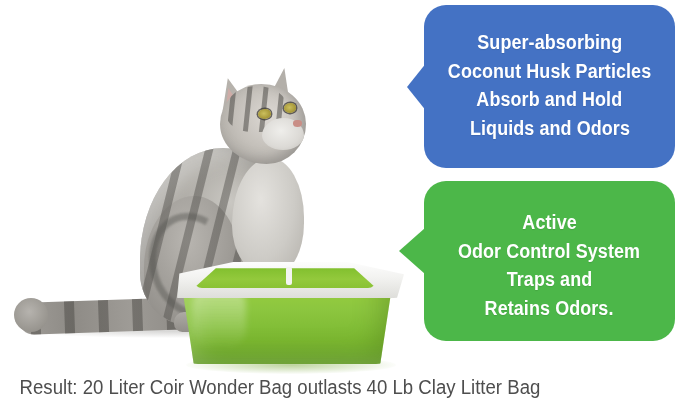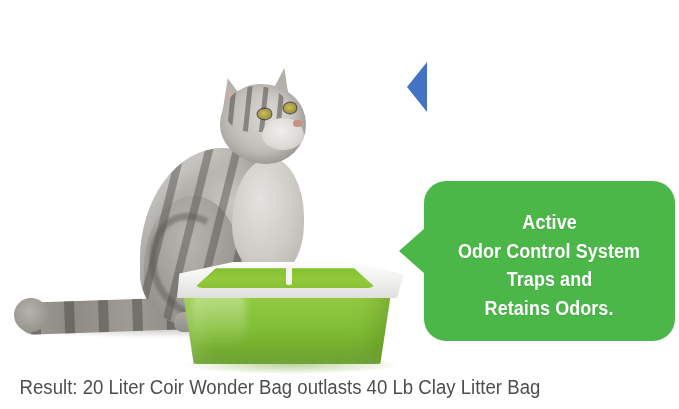--- a/index.html
+++ b/index.html
@@ -387,20 +387,26 @@
 
     <div class="box box-shadow"></div>
     <div class="box box-body"></div>
     <div class="box box-body-sheen"></div>
     <div class="box box-rim"></div>
     <div class="box box-rim-inner"></div>
     <div class="box box-rim-divider"></div>
   </div>
 
   <div class="tail-blue"></div>
+  <div id="callout-blue" class="callout">
+    <span class="line">Super-absorbing</span>
+    <span class="line">Coconut Husk Particles</span>
+    <span class="line">Absorb and Hold</span>
+    <span class="line">Liquids and Odors</span>
+  </div>
 
   <div class="tail-green"></div>
   <div id="callout-green" class="callout">
     <span class="line">Active</span>
     <span class="line">Odor Control System</span>
     <span class="line">Traps and</span>
     <span class="line">Retains Odors.</span>
   </div>
 
   <div id="caption">

